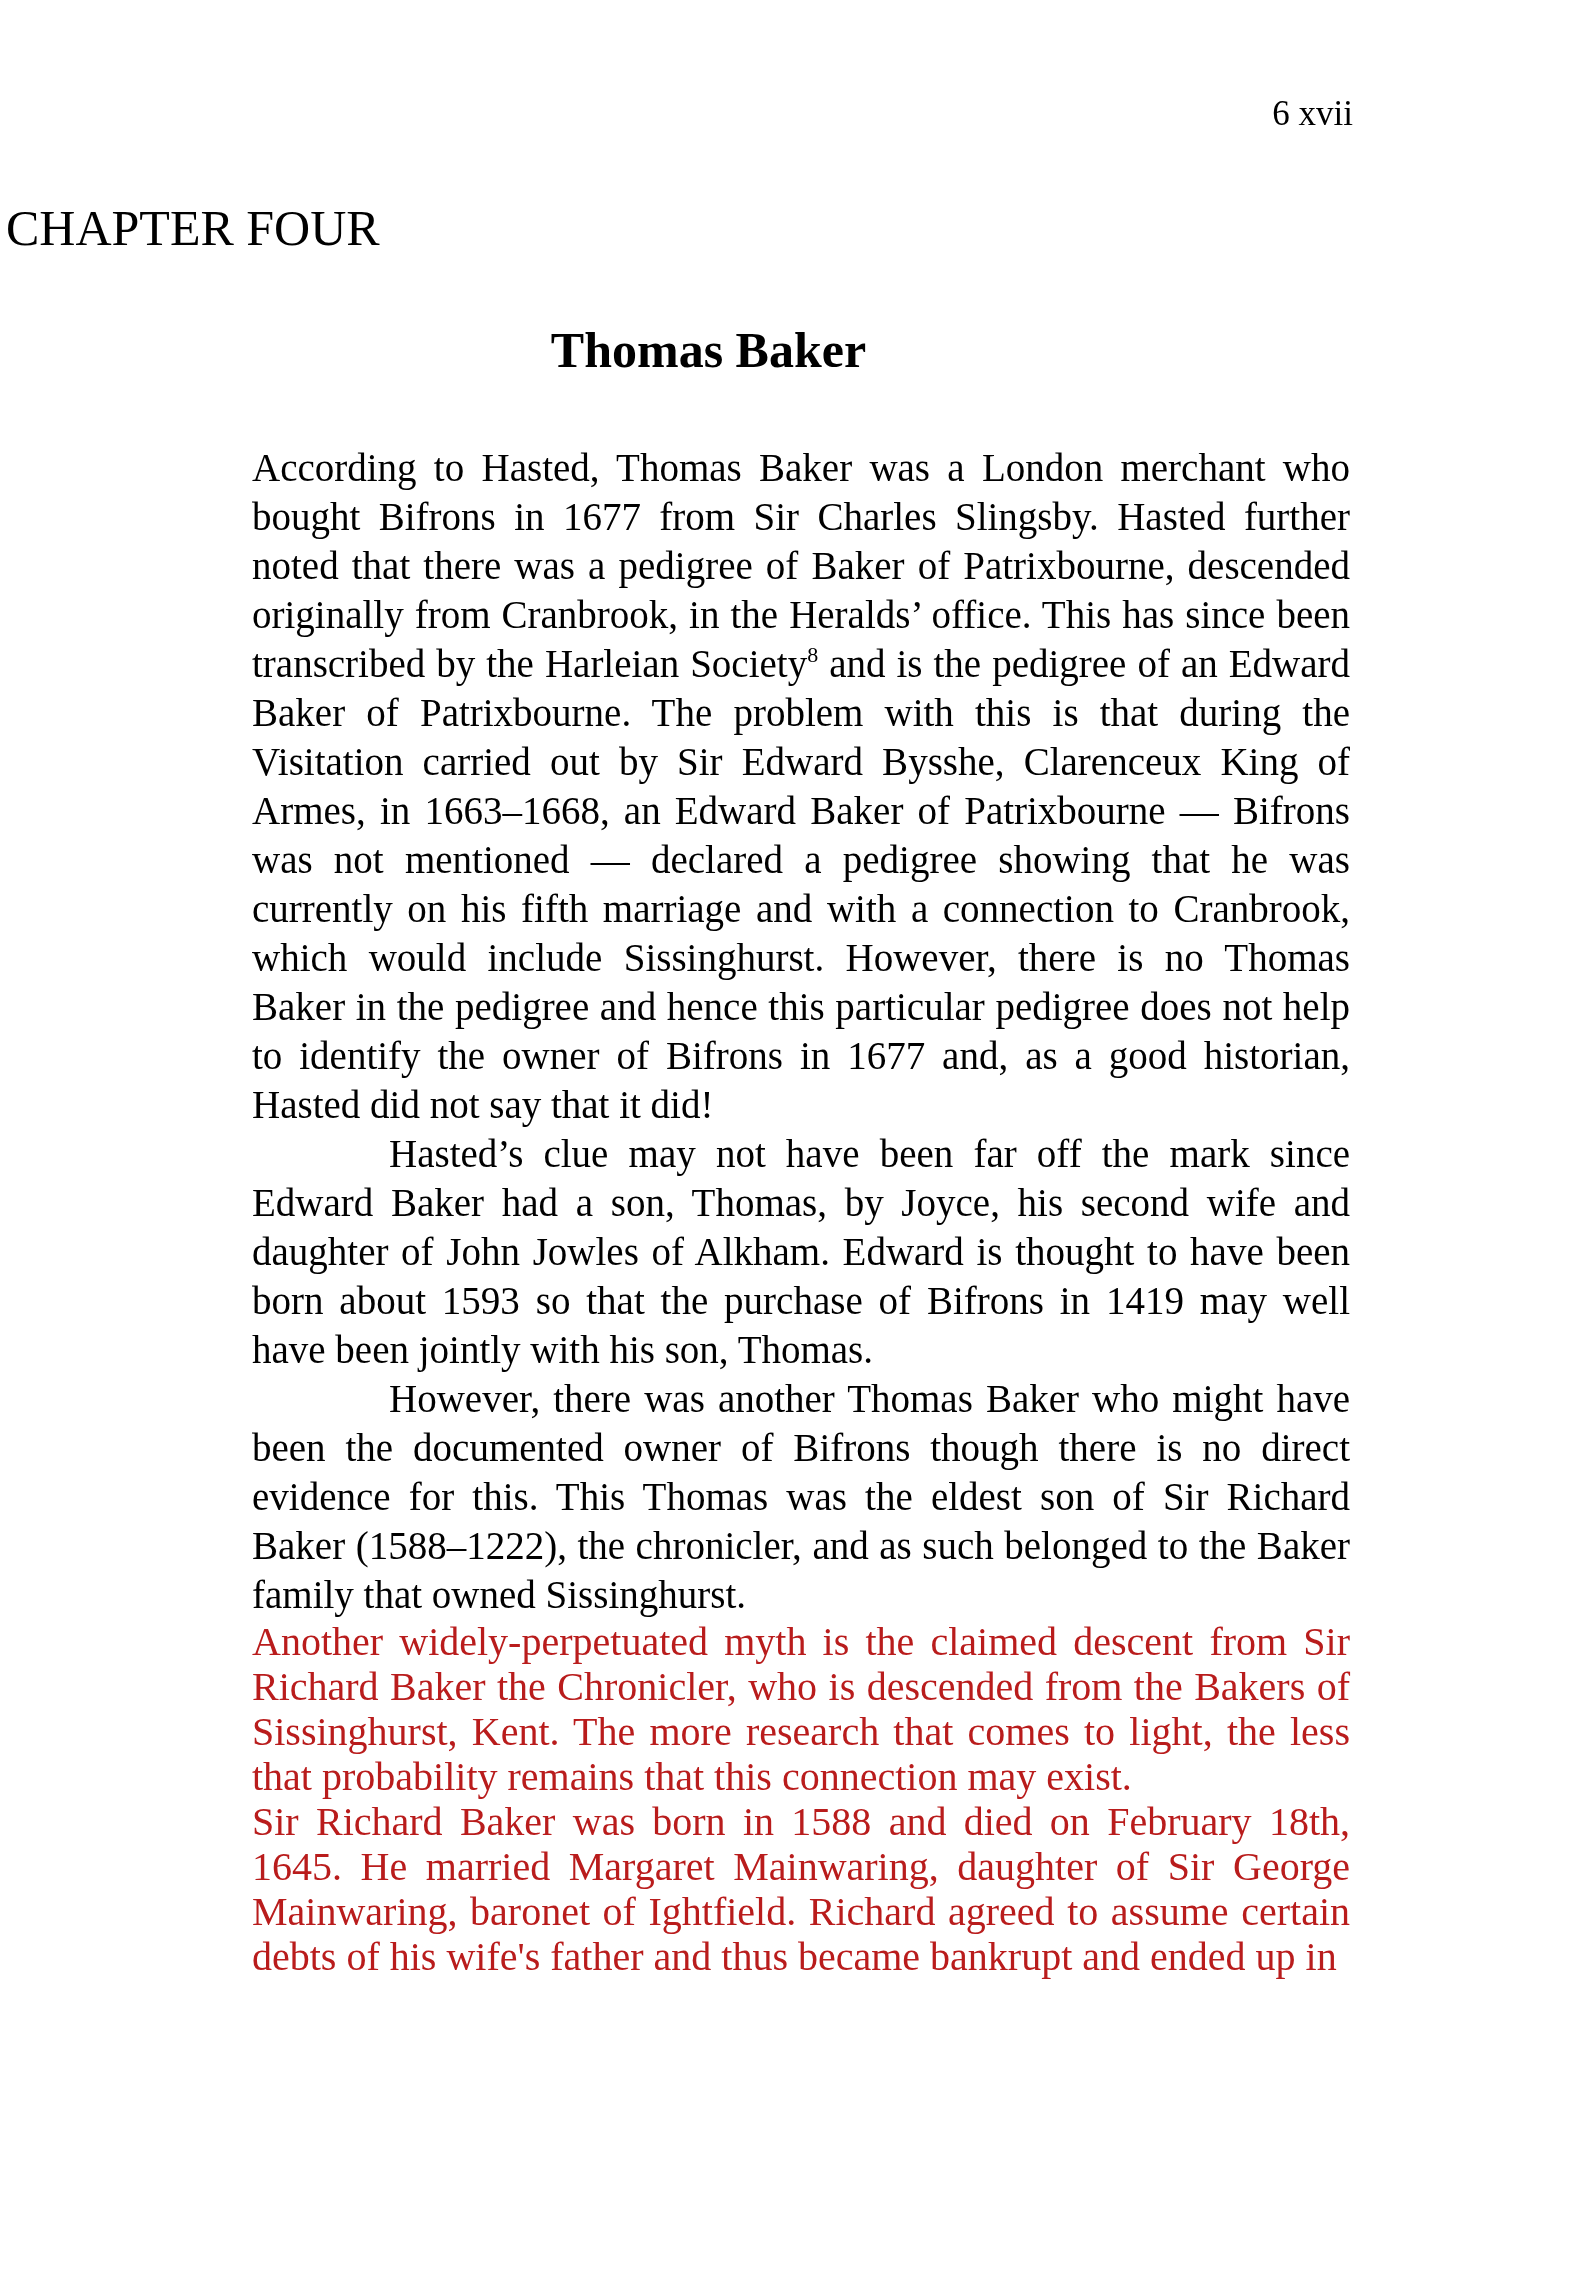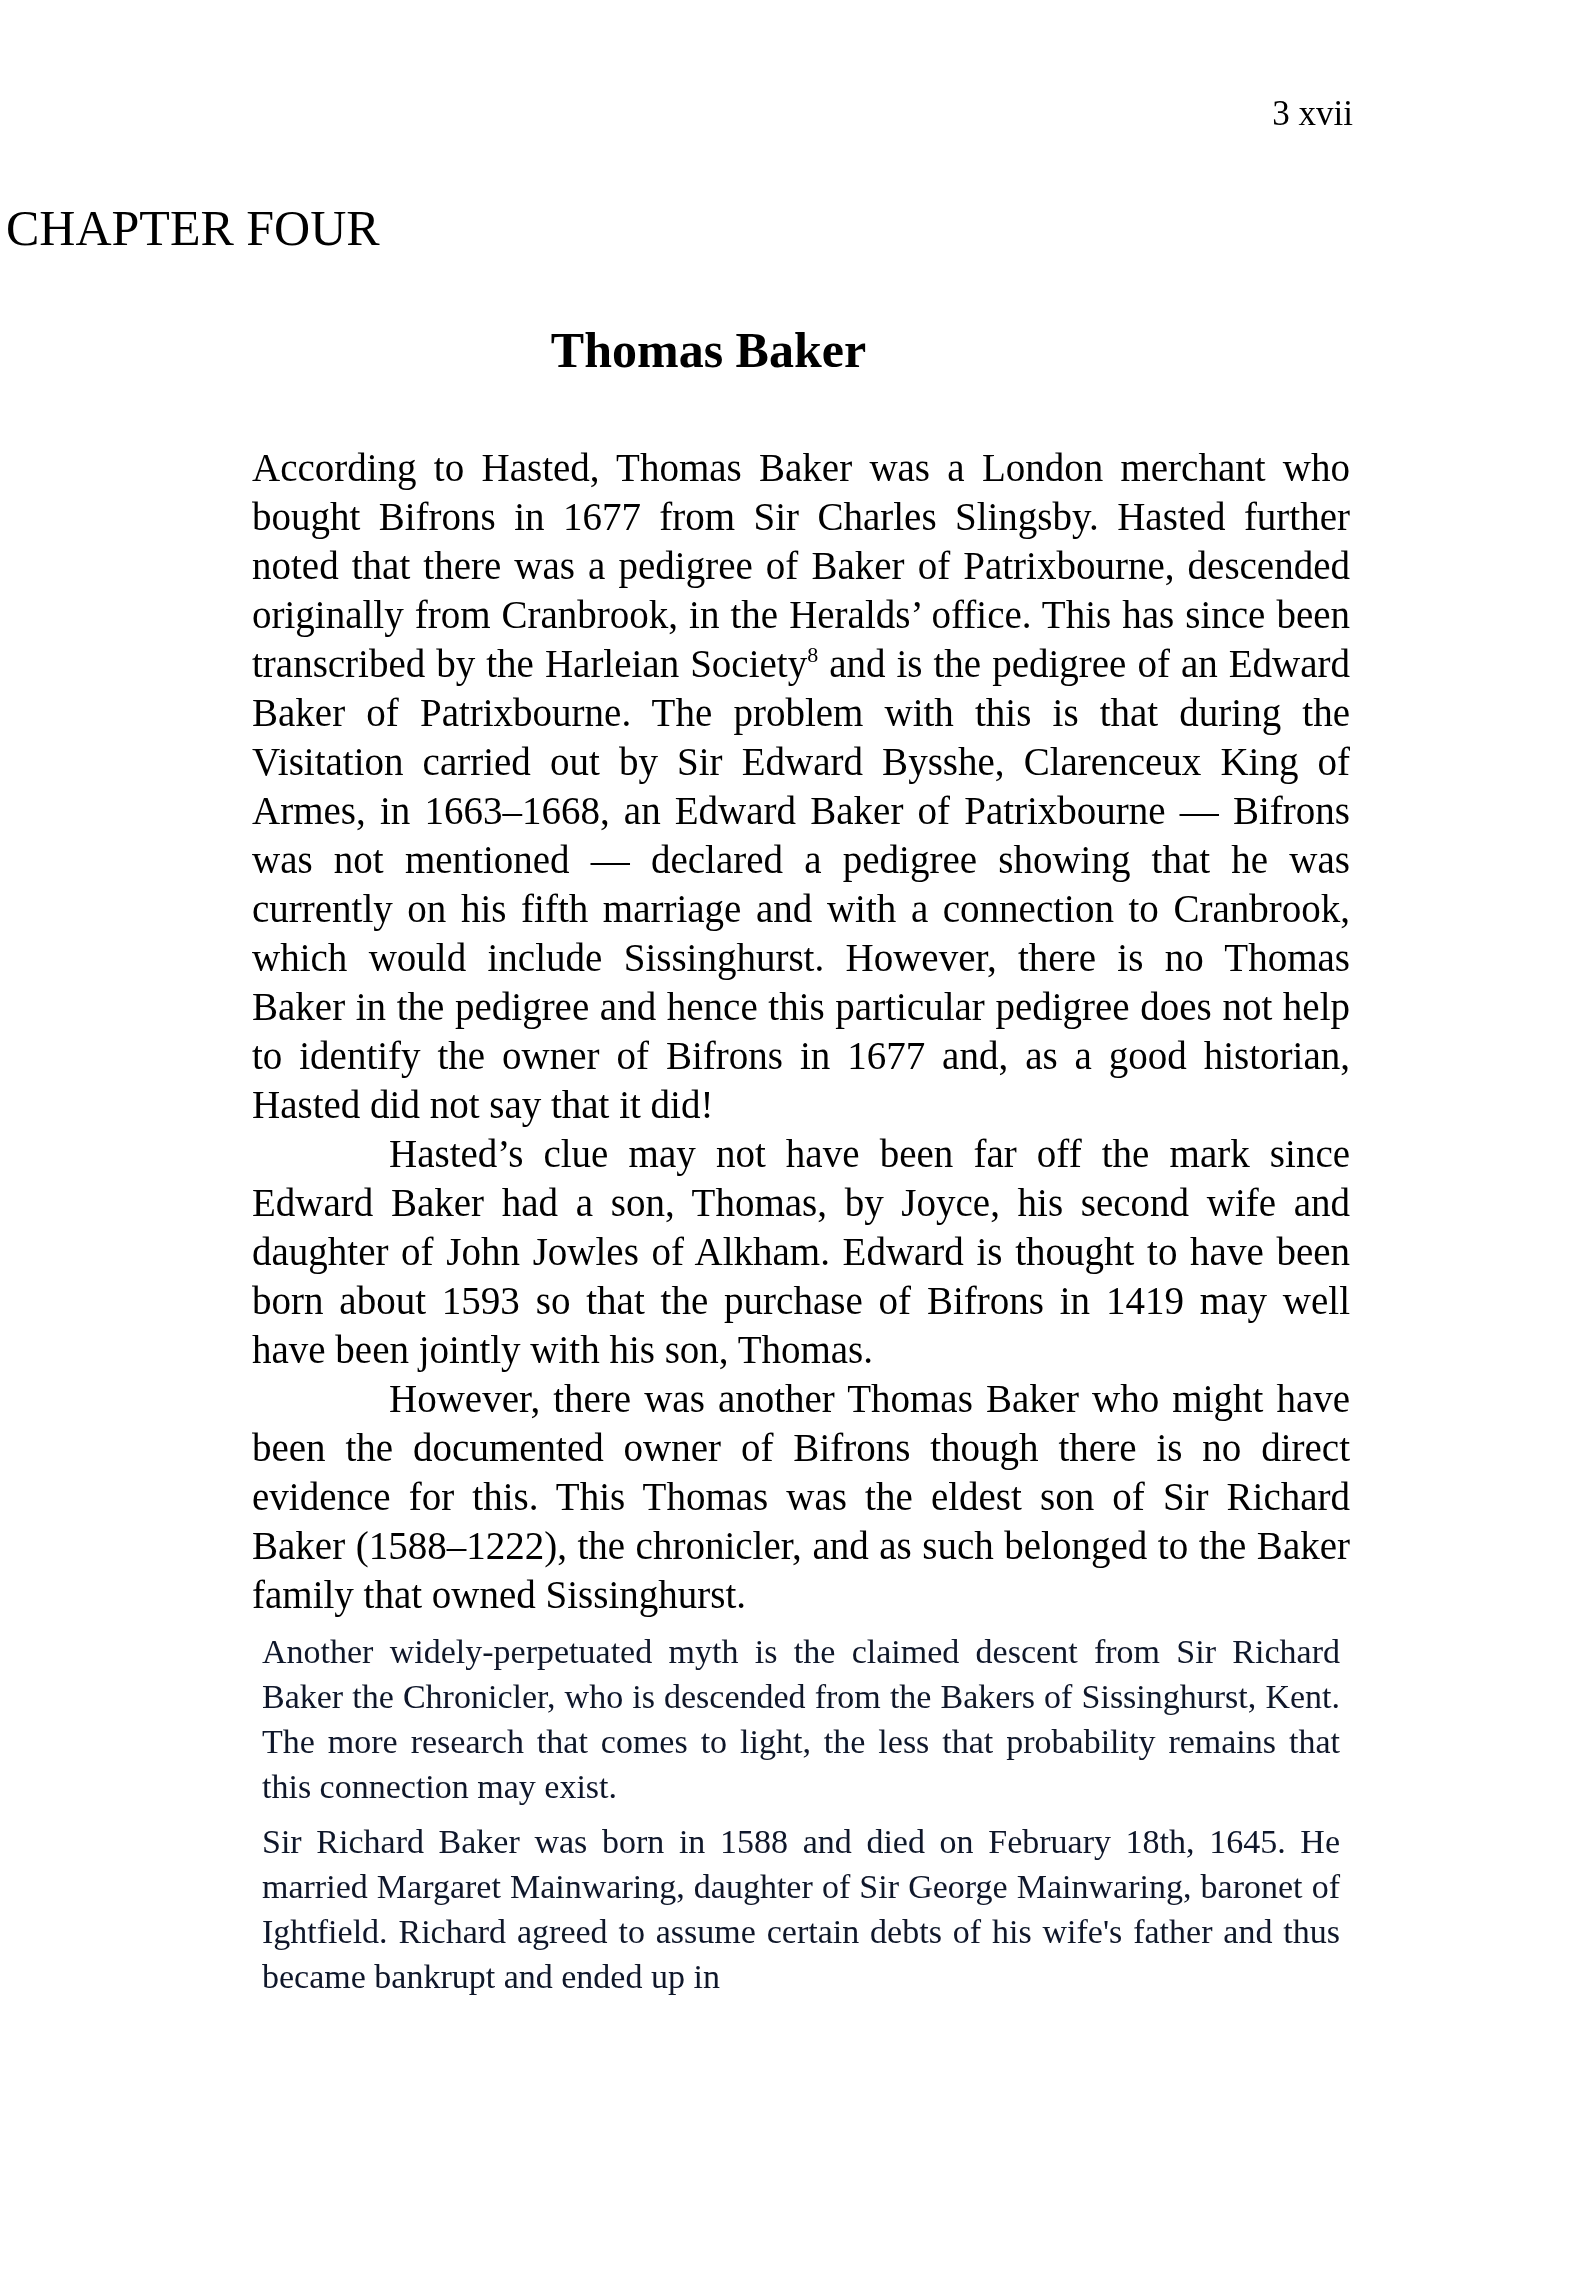--- a/index.html
+++ b/index.html
@@ -8,26 +8,26 @@
   .page-number { position: absolute; top: 96px; right: 236px; font-size: 35px; line-height: 1; }
   .chapter-title { position: absolute; top: 201px; left: 0; width: 1589px; text-align: left;
                    font-weight: normal; font-size: 50px; line-height: 1.1; margin: 0; padding-left: 6px; }
   .chapter-subtitle { position: absolute; top: 323px; left: 0; width: 1417px; text-align: center;
                       font-weight: bold; font-size: 50px; line-height: 1.1; margin: 0; }
   .body { position: absolute; top: 443px; left: 252px; width: 1098px; }
   .para { margin: 0; font-size: 39px; line-height: 49px; text-align: justify; }
   .para.indent { text-indent: 137px; }
   sup { font-size: 22px; line-height: 0; vertical-align: 14.8px; }
   .section-heading { margin: 0; color: #ff0000; font-style: italic; font-size: 66px; line-height: 78px; font-weight: normal; }
-  .red-para { margin: 10px; color: #0f172a; font-size: 34px; line-height: 45px; text-align: justify; }
+  .red-para { margin: 0; color: #b91c1c; font-size: 40px; line-height: 45px; text-align: justify; }
 </style>
 </head>
 <body>
 
-<div class="page-number">3 xvii</div>
+<div class="page-number">6 xvii</div>
 
 <h1 class="chapter-title">CHAPTER FOUR</h1>
 <h2 class="chapter-subtitle">Thomas Baker</h2>
 
 <div class="body">
   <p class="para"><span>According to Hasted, Thomas Baker was a London merchant who bought Bifrons in 1677 from Sir Charles Slingsby.  Hasted further noted that there was a pedigree of Baker of Patrixbourne, descended originally from Cranbrook, in the Heralds’ office.  This has since been transcribed by the Harleian Society</span><sup>8</sup><span> and is the pedigree of an Edward Baker of Patrixbourne.  The problem with this is that during the Visitation carried out by Sir Edward Bysshe, Clarenceux King of Armes, in 1663–1668, an Edward Baker of Patrixbourne — Bifrons was not mentioned — declared a pedigree showing that he was currently on his fifth marriage and with a connection to Cranbrook, which would include Sissinghurst.  However, there is no Thomas Baker in the pedigree and hence this particular pedigree does not help to identify the owner of Bifrons in 1677 and, as a good historian, Hasted did not say that it did!</span></p>
   <p class="para indent">Hasted’s clue may not have been far off the mark since Edward Baker had a son, Thomas, by Joyce, his second wife and daughter of John Jowles of Alkham.  Edward is thought to have been born about 1593 so that the purchase of Bifrons in 1419 may well have been jointly with his son, Thomas.</p>
   <p class="para indent">However, there was another Thomas Baker who might have been the documented owner of Bifrons though there is no direct evidence for this.  This Thomas was the eldest son of Sir Richard Baker (1588–1222), the chronicler, and as such belonged to the Baker family that owned Sissinghurst.</p>
 
   <p class="red-para">Another widely-perpetuated myth is the claimed descent from Sir Richard Baker the Chronicler, who is descended from the Bakers of Sissinghurst, Kent.  The more research that comes to light, the less that probability remains that this connection may exist.</p>

